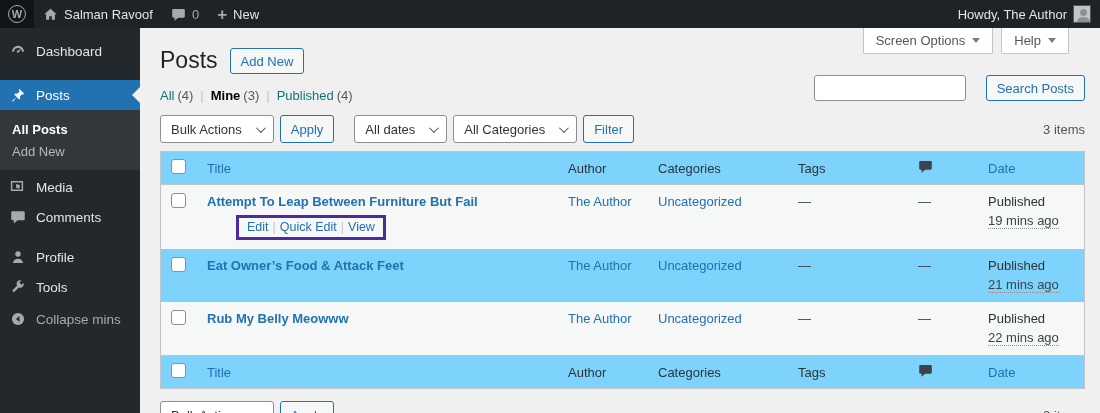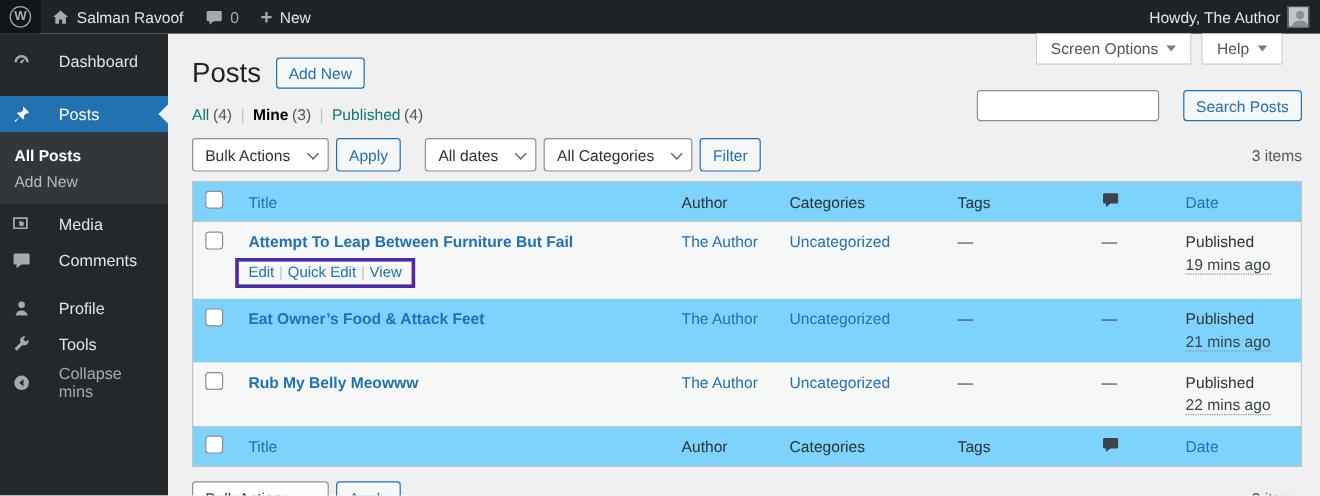--- a/index.html
+++ b/index.html
@@ -17,21 +17,21 @@
   .ab-plus { font-size: 17px; font-weight: bold; color: #a7aaad; line-height: 1; }
   .avatar { width: 18px; height: 18px; background: #c3c4c7; border: 1px solid #50575e; position: relative; overflow: hidden; }
   .avatar::before { content: ""; position: absolute; top: 3px; left: 5.5px; width: 7px; height: 7px; border-radius: 50%; background: #8c8f94; }
   .avatar::after { content: ""; position: absolute; top: 11px; left: 2.5px; width: 13px; height: 9px; border-radius: 50% 50% 0 0; background: #8c8f94; }
 
   
   .layout { display: flex; height: 385px; }
 
   
   .sidebar { width: 140px; background: #23282d; flex-shrink: 0; padding-top: 8px; }
-  .menu-item { display: flex; align-items: center; gap: 23px; height: 30px; padding: 0 10px; color: #e2e4e7; font-size: 13.5px; cursor: pointer; position: relative; }
+  .menu-item { display: flex; align-items: center; gap: 10px; height: 30px; padding: 0 10px; color: #e2e4e7; font-size: 13.5px; cursor: pointer; position: relative; }
   .menu-item svg { width: 16px; height: 16px; fill: #a7aaad; flex-shrink: 0; }
   .menu-item.active { background: #2271b1; color: #fff; }
   .menu-item.active svg { fill: #fff; }
   .menu-item.active::after { content: ""; position: absolute; right: 0; top: 50%; transform: translateY(-50%); border: 8px solid transparent; border-right: 8px solid #f0f0f1; }
   .mi-gap { margin-top: 14px; }
   .mi-gap-sm { margin-top: 2px; }
   .mi-gap-md { margin-top: 10px; }
   .submenu { background: #32373c; padding: 8px 0; }
   .submenu-item { padding: 4px 10px 4px 12px; font-size: 13px; color: #b4b9be; cursor: pointer; height: 22px; }
   .submenu-item.current { color: #fff; font-weight: bold; }
@@ -71,21 +71,21 @@
   .tfoot { border-top: 1px solid #c3c4c7; align-items: center; height: 33px; }
   .th { font-size: 13px; color: #2c3338; padding: 0 10px; }
   .th-link { color: #2271b1; cursor: pointer; }
   .cell { padding: 9px 10px; font-size: 13px; }
   .cb-cell { padding: 8px 0 0 10px; }
   .thead .cb-cell, .tfoot .cb-cell { padding-top: 0; }
   .checkbox { display: inline-block; width: 15px; height: 15px; background: #fff; border: 1px solid #8c8f94; border-radius: 3px; cursor: pointer; }
   .row-alt { background: #f6f7f7; }
   .title-link { color: #2271b1; font-weight: bold; text-decoration: none; cursor: pointer; }
   .cell-link { color: #2271b1; text-decoration: none; cursor: pointer; }
-  .row-actions { margin-top: 6px; font-size: 12.5px; }
+  .row-actions { margin-top: 6px; font-size: 12.5px; margin-left: 40px; }
   .ra-box { display: inline-block; border: 3px solid #4b2aa5; padding: 2px 8px 3px; margin-left: -11px; }
   .ra-sep { color: #c3c4c7; margin: 0 4px; }
   .dash { color: #3c434a; }
   .date-status { color: #2c3338; }
   .date-ago { display: inline-block; margin-top: 4px; color: #3c434a; border-bottom: 1px dotted #8c8f94; cursor: pointer; }
   .bubble-header svg { fill: #3c434a; }
 </style>
 </head>
 <body>
 

